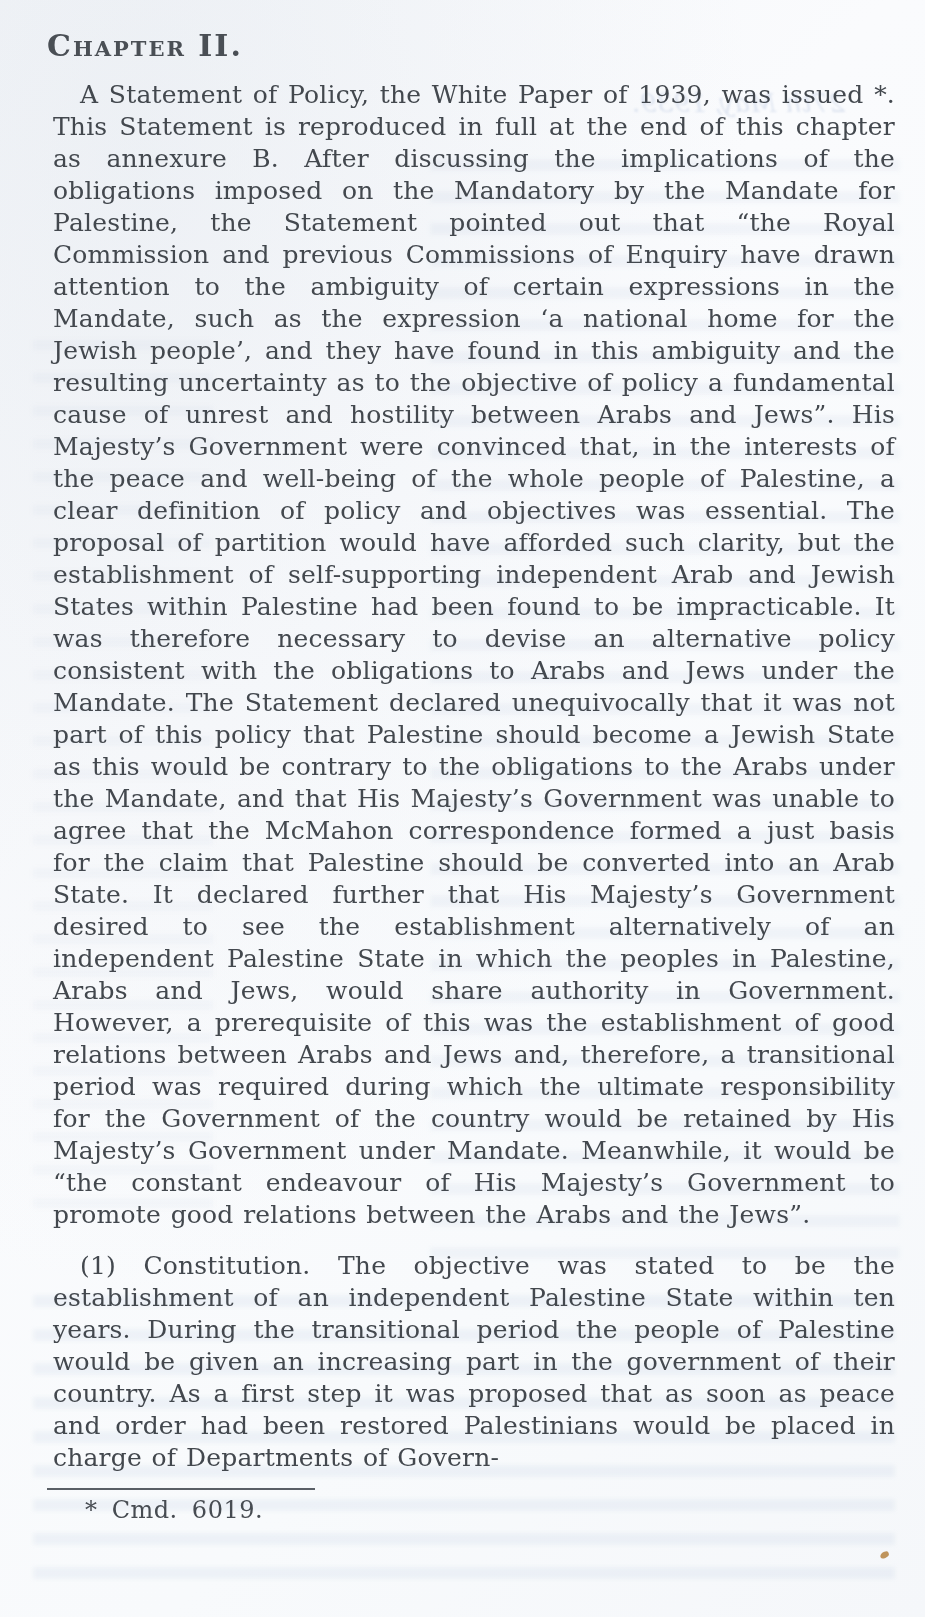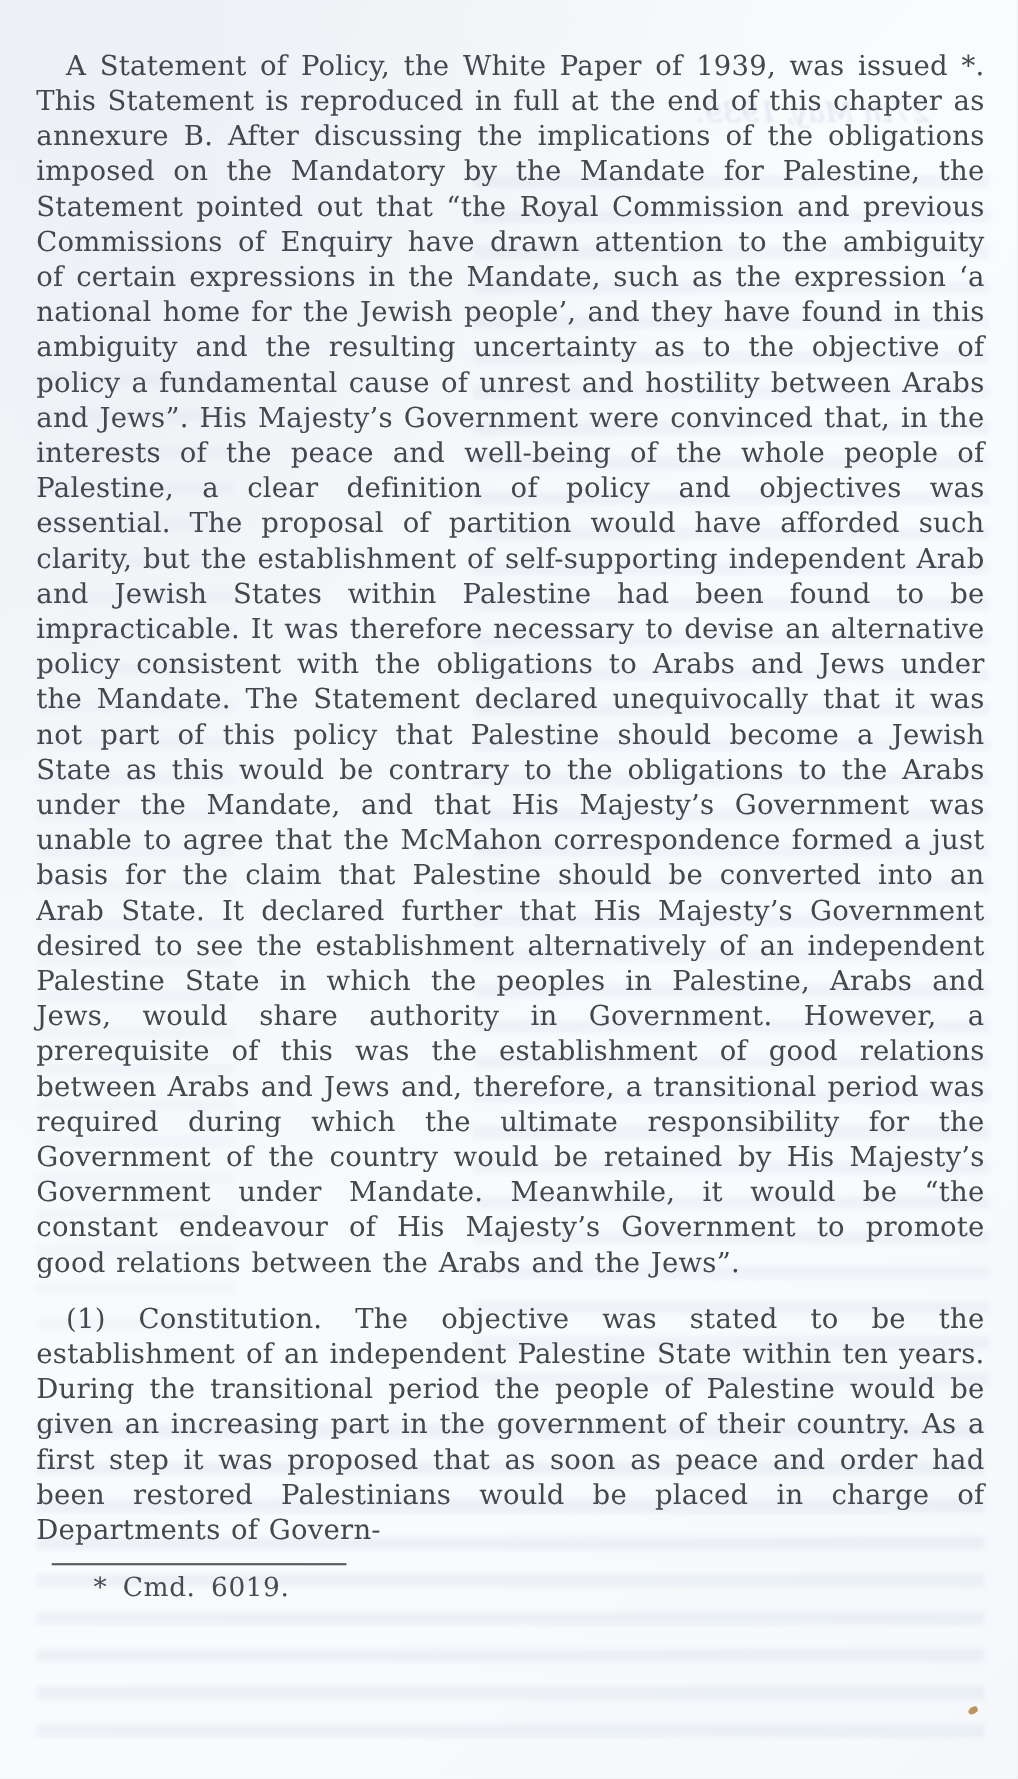--- a/index.html
+++ b/index.html
@@ -75,21 +75,21 @@
     margin: 0 0 0 14px;
     color: #4a4f55;
   }
   .date-heading {
     font-style: italic;
     font-size: 29px;
     letter-spacing: 1px;
     margin: 22px 0 0 14px;
     color: #474c52;
   }
-  .body-text { margin-top: 16px; }
+  .body-text { margin-top: 16px; margin-left: 20px; }
   .body-text p {
     margin: 0;
     font-size: 25px;
     line-height: 32px;
     text-align: justify;
     text-indent: 27px;
     letter-spacing: 0.2px;
     word-spacing: 1.5px;
     color: #43484e;
   }
@@ -114,20 +114,21 @@
 <div class="page">
 
   <div class="ghost ghost-date">27th May, 1939.</div>
   <div class="ghost ghost-tex right"></div>
   <div class="ghost ghost-tex left"></div>
   <div class="ghost ghost-tex bottom"></div>
   <div class="speck"></div>
 
   <div class="content">
 
+    <h1 class="chapter-heading">Chapter II.</h1>
 
 
     <div class="body-text">
       <p>A Statement of Policy, the White Paper of 1939, was issued *. This Statement is reproduced in full at the end of this chapter as annexure B.  After discussing the implications of the obligations imposed on the Mandatory by the Mandate for Palestine, the Statement pointed out that “the Royal Commission and previous Commissions of Enquiry have drawn attention to the ambiguity of certain expressions in the Mandate, such as the expression ‘a national home for the Jewish people’, and they have found in this ambiguity and the resulting uncertainty as to the objective of policy a fundamental cause of unrest and hostility between Arabs and Jews”.  His Majesty’s Government were convinced that, in the interests of the peace and well-being of the whole people of Palestine, a clear definition of policy and objectives was essential. The proposal of partition would have afforded such clarity, but the establishment of self-supporting independent Arab and Jewish States within Palestine had been found to be impracticable.  It was therefore necessary to devise an alternative policy consistent with the obligations to Arabs and Jews under the Mandate.  The Statement declared unequivocally that it was not part of this policy that Palestine should become a Jewish State as this would be contrary to the obligations to the Arabs under the Mandate, and that His Majesty’s Government was unable to agree that the McMahon correspondence formed a just basis for the claim that Palestine should be converted into an Arab State.  It declared further that His Majesty’s Government desired to see the establishment alternatively of an independent Palestine State in which the peoples in Palestine, Arabs and Jews, would share authority in Government.  However, a prerequisite of this was the establishment of good relations between Arabs and Jews and, therefore, a transitional period was required during which the ultimate responsibility for the Government of the country would be retained by His Majesty’s Government under Mandate.  Meanwhile, it would be “the constant endeavour of His Majesty’s Government to promote good relations between the Arabs and the Jews”.</p>
       <p>(1) Constitution.  The objective was stated to be the establishment of an independent Palestine State within ten years.  During the transitional period the people of Palestine would be given an increasing part in the government of their country.  As a first step it was proposed that as soon as peace and order had been restored Palestinians would be placed in charge of Departments of Govern-</p>
     </div>
 
     <hr class="footnote-rule">
 
     <div class="footnote">* Cmd. 6019.</div>

